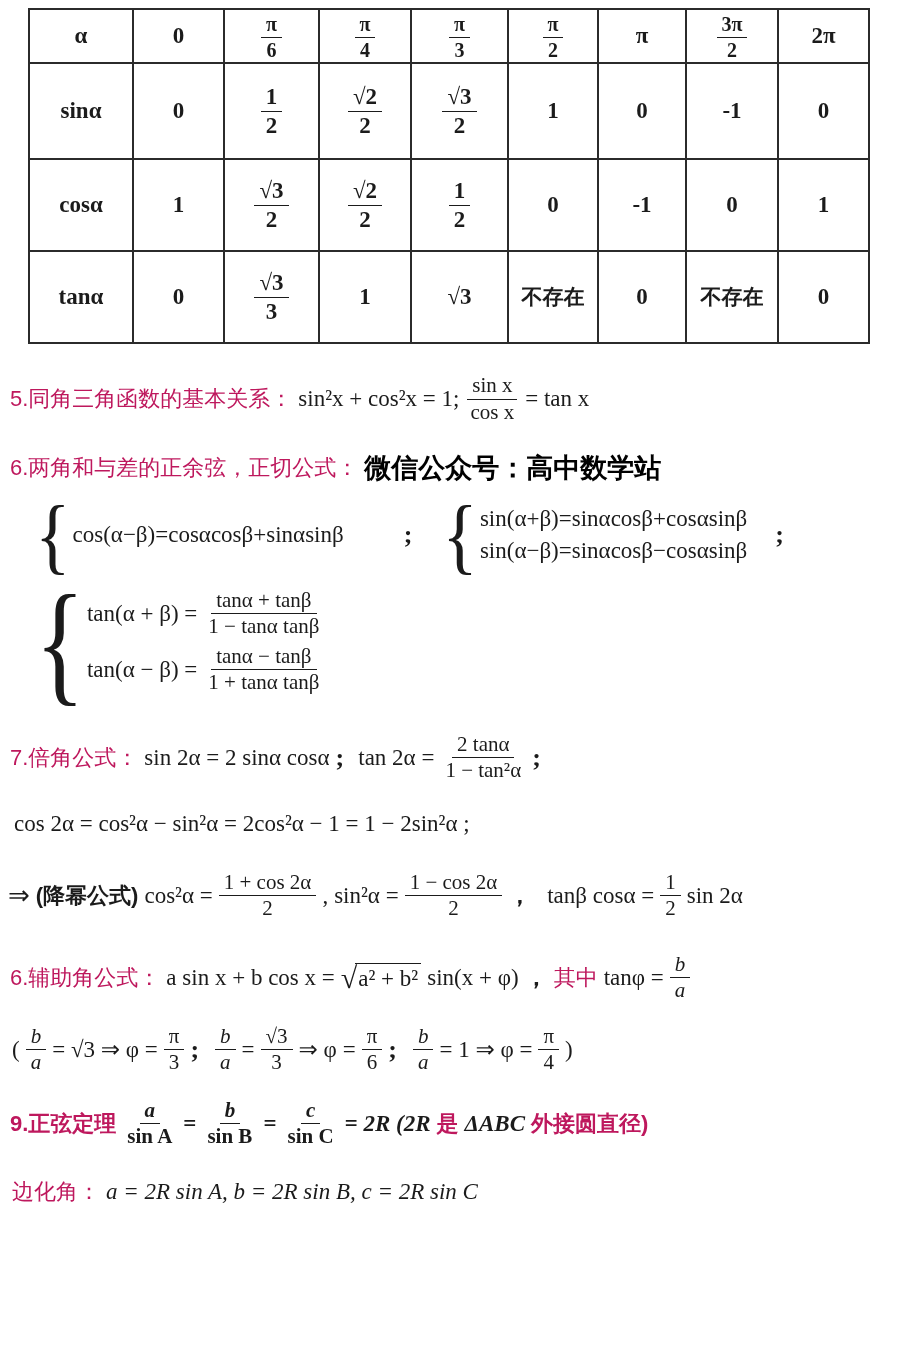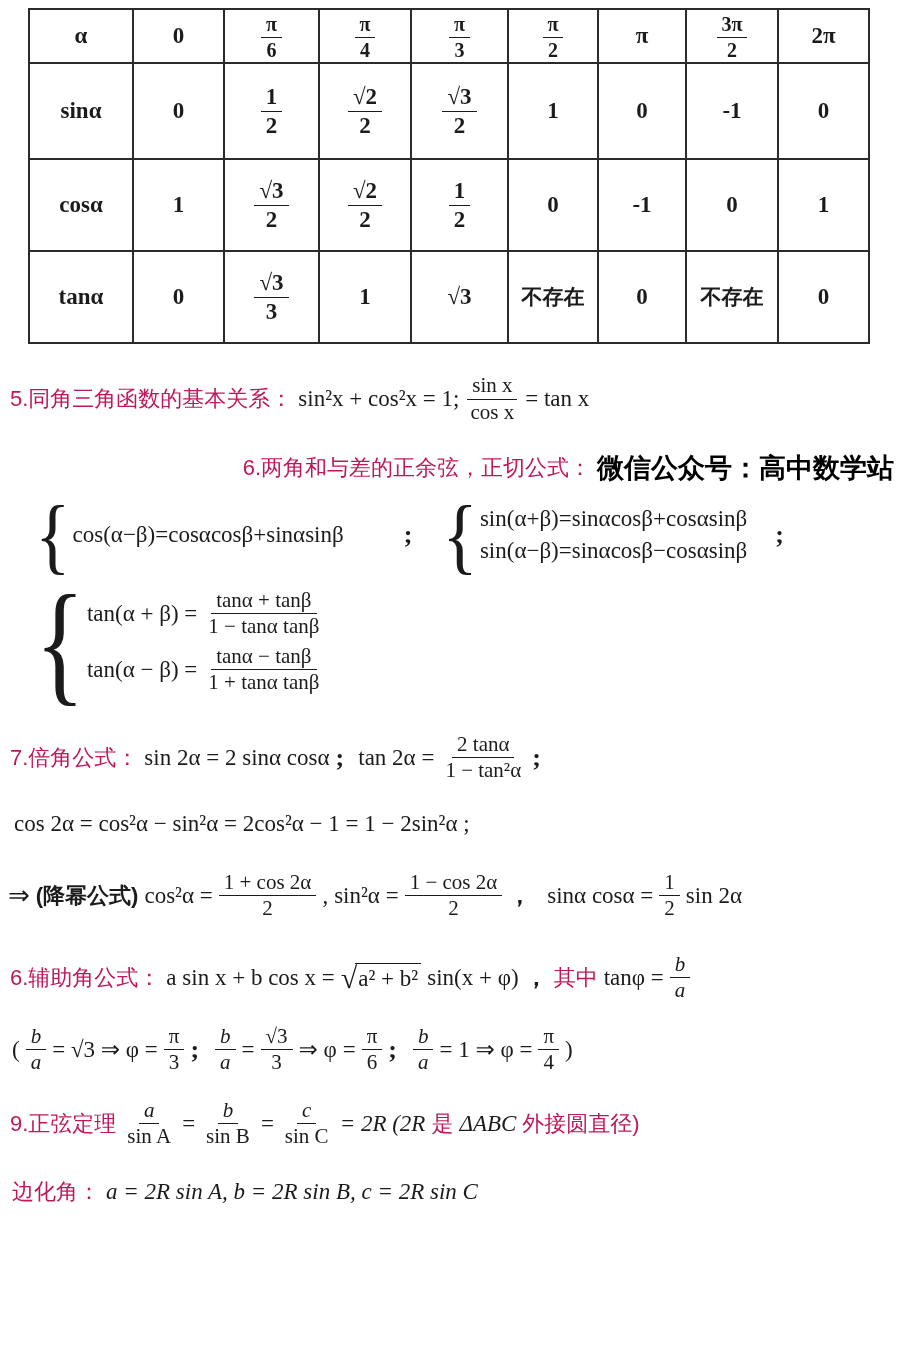--- a/index.html
+++ b/index.html
@@ -50,29 +50,29 @@
   .lbrace.h3 { font-size:104px; transform:scaleY(1.30); }
   .sys-lines { display:flex; flex-direction:column; }
   .sys-lines.tight { gap:6px; }
   .sys-lines.wide { gap:6px; }
   .semi { font-weight:bold; font-size:26px; }
 
   .watermark { font-family:"Liberation Sans", sans-serif; font-weight:bold; font-size:27px; color:#000; }
 
   
   #sec5  { margin:30px 0 0 10px; }
-  #sec6  { margin:26px 0 0 10px;justify-content:flex-end; }
+  #sec6  { margin:26px 0 0 10px; }
   #sys-cs{ margin:16px 0 0 35px; }
   #sys-t { margin:20px 0 0 35px; }
   #sec7  { margin:38px 0 0 10px; }
   #sec7b { margin:28px 0 0 14px; }
   #sec7c { margin:34px 0 0 8px; }
   #sec8  { margin:32px 0 0 10px; }
   #sec8b { margin:22px 0 0 12px; }
-  #sec9  { margin:24px 0 0 10px; }
+  #sec9  { margin:24px 0 0 10px;font-weight:bold; }
   #sec10 { margin:28px 0 0 12px; }
 </style>
 </head>
 <body>
 
 <table class="trig">
   <colgroup>
     <col style="width:104px">
       <col style="width:91px">
       <col style="width:95px">
@@ -244,21 +244,21 @@
       <span class="num">1 + cos 2α</span>
       <span class="den">2</span>
     </span>
   <span>,</span>
   <span>sin²α =</span>
   <span class="frac fr-sm">
       <span class="num">1 − cos 2α</span>
       <span class="den">2</span>
     </span>
   <span class="bold">，</span>
-  <span style="margin-left:10px;">sinα cosα =</span>
+  <span style="margin-left:10px;">tanβ cosα =</span>
   <span class="frac fr-sm">
       <span class="num">1</span>
       <span class="den">2</span>
     </span>
   <span>sin 2α</span>
 </div>
 
 <div id="sec8" class="row gap6">
   <span class="cjk sect-label">6.辅助角公式：</span>
   <span>a sin x + b cos x =</span>

